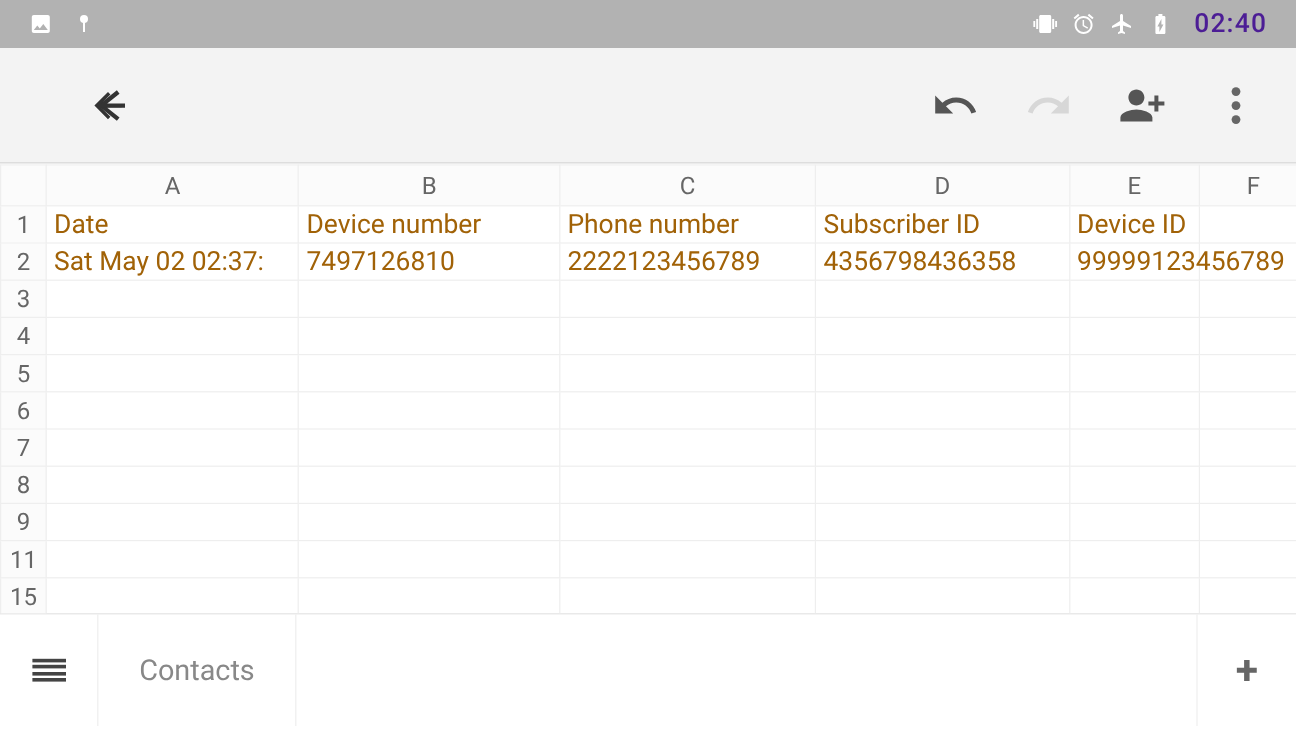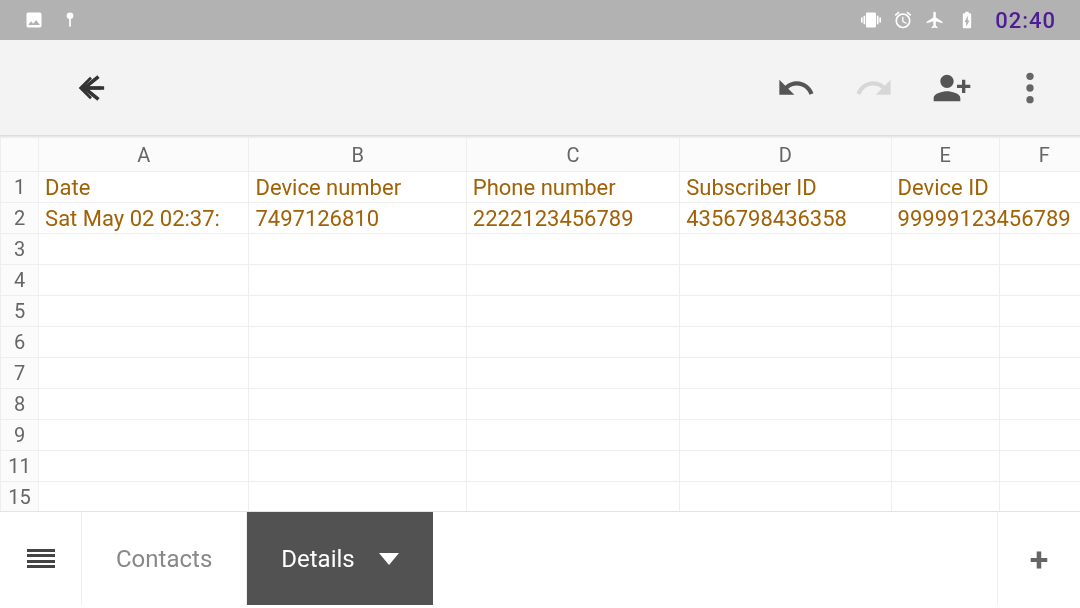--- a/index.html
+++ b/index.html
@@ -346,21 +346,17 @@
     <span class="hamburger-lines">
       <span></span>
         <span></span>
         <span></span>
         <span></span>
     </span>
   </div>
   <div class="tab">
     <span>Contacts</span>
   </div>
-  <div class="tab active">
-    <span>Details</span>
-    <span class="dropdown-caret"></span>
-  </div>
   <div class="spacer"></div>
   <div class="add-btn">
     <span class="plus-sign">+</span>
   </div>
 </div>
 
 </body></html>

